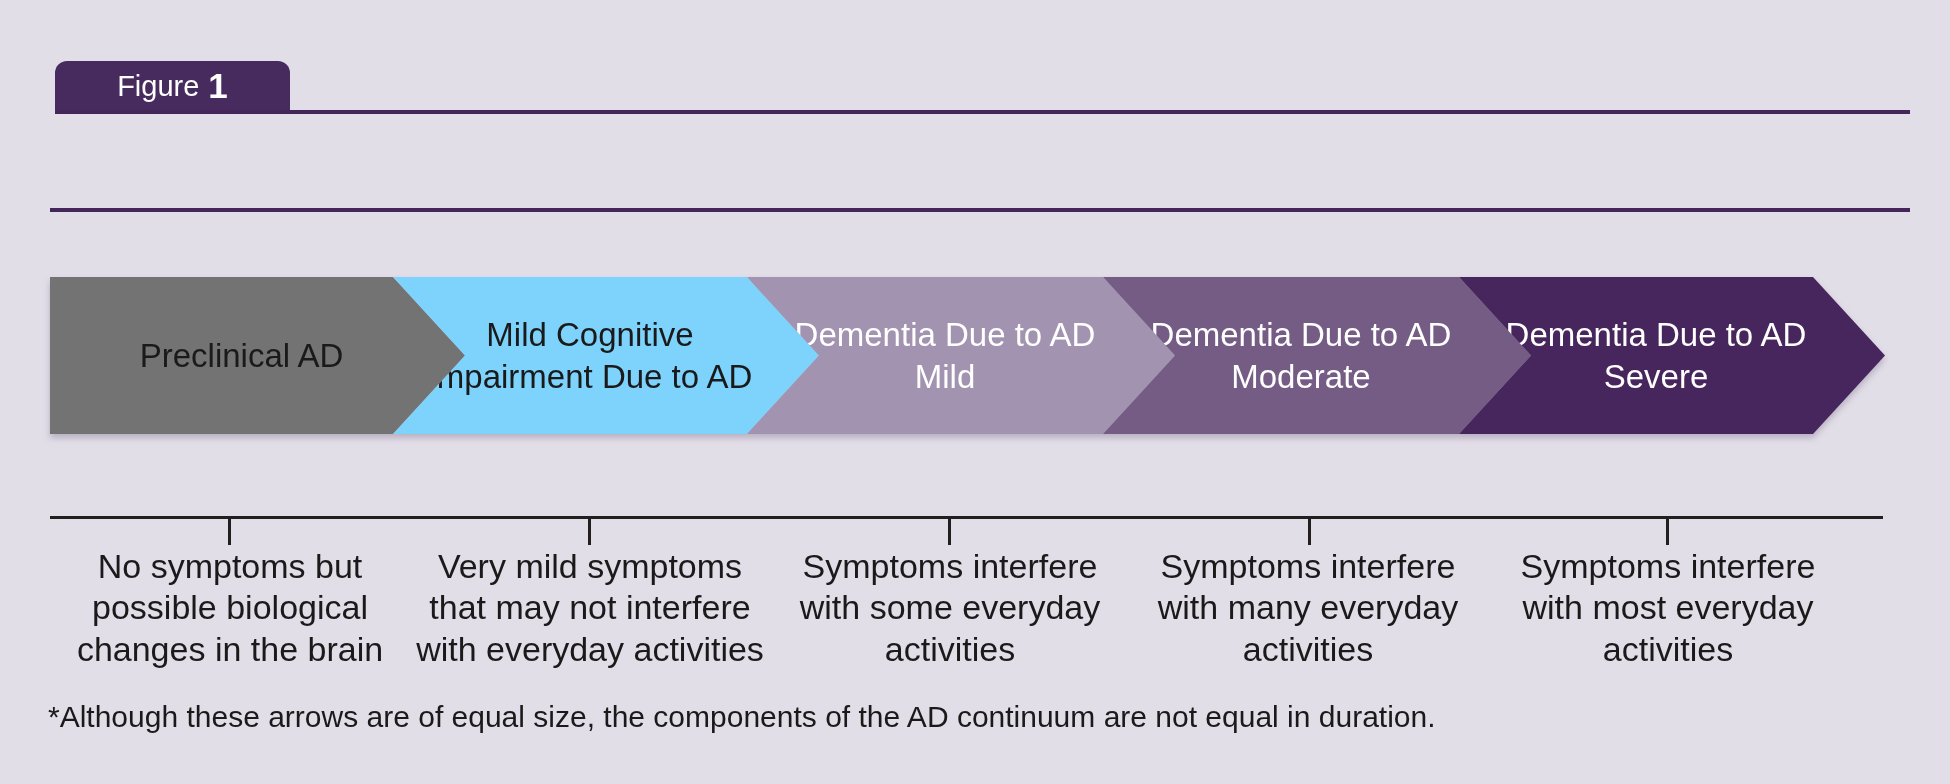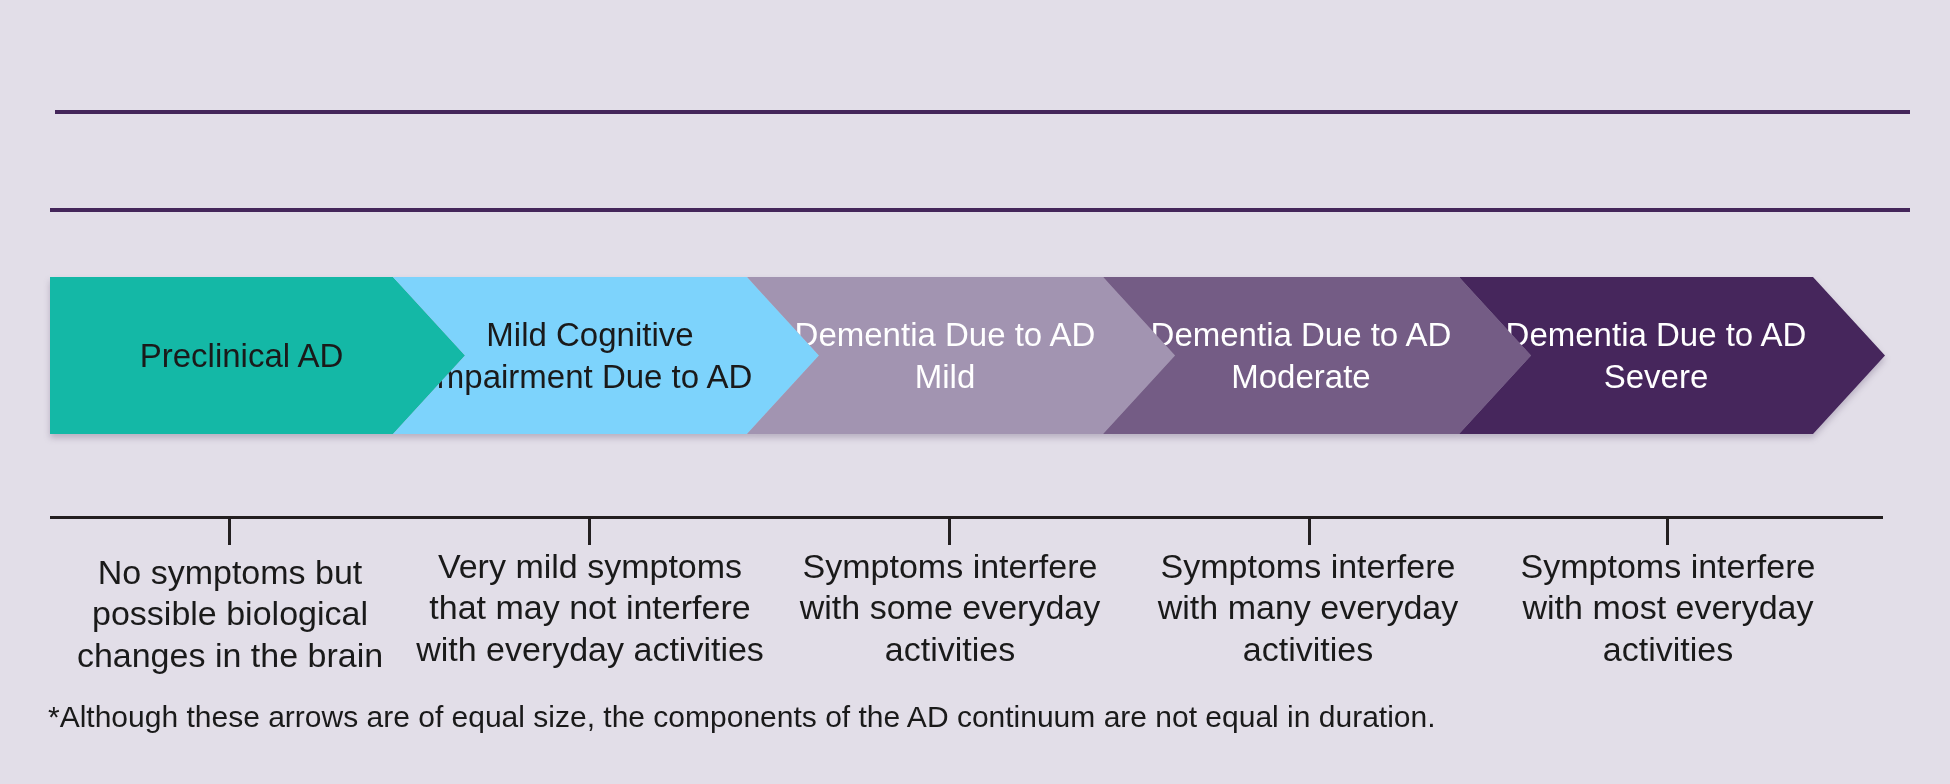--- a/index.html
+++ b/index.html
@@ -65,41 +65,45 @@
   .tick-2 { left:588px; }
   .tick-3 { left:948px; }
   .tick-4 { left:1308px; }
   .tick-5 { left:1666px; }
   
   .desc {
     position:absolute; top:546px; width:380px;
     text-align:center; white-space:pre-line;
     font-size:34px; line-height:1.22; color:#1A1A1A;
   }
-  .desc-1 { left:40px;margin-top:6px;  }
+  .desc-1 { left:40px;  }
   .desc-2 { left:400px; }
   .desc-3 { left:760px; }
   .desc-4 { left:1118px; }
   .desc-5 { left:1478px; }
   .footnote {
     position:absolute; left:48px; top:700px;
     font-size:30px; color:#1A1A1A;
   }
 </style>
 </head>
 <body>
 
 <div class="canvas" style="background-color: rgb(226, 222, 232);">
 
+  <div class="figure-tab" style="background-color: rgb(71, 42, 94);">
+    <span>Figure</span>
+    <span class="fig-num">1</span>
+  </div>
   <div class="rule-top" style="background-color: rgb(68, 38, 90);"></div>
 
   <div class="rule-under-title" style="background-color: rgb(68, 38, 90);"></div>
 
   <div class="band">
-    <div class="chevron first chev-1" style="background-color: #14b8a6; color: rgb(26, 26, 26);">Preclinical AD</div>
+    <div class="chevron first chev-1" style="background-color: #737373; color: rgb(26, 26, 26);">Preclinical AD</div>
     <div class="chevron notched chev-2" style="background-color: #7dd3fc; color: rgb(26, 26, 26);">Mild Cognitive
 Impairment Due to AD</div>
     <div class="chevron notched chev-3" style="background-color: rgb(162, 148, 177); color: rgb(255, 255, 255);">Dementia Due to AD
 Mild</div>
     <div class="chevron notched chev-4" style="background-color: rgb(116, 92, 133); color: rgb(255, 255, 255);">Dementia Due to AD
 Moderate</div>
     <div class="chevron notched chev-5" style="background-color: rgb(70, 38, 92); color: rgb(255, 255, 255);">Dementia Due to AD
 Severe</div>
   </div>
 

